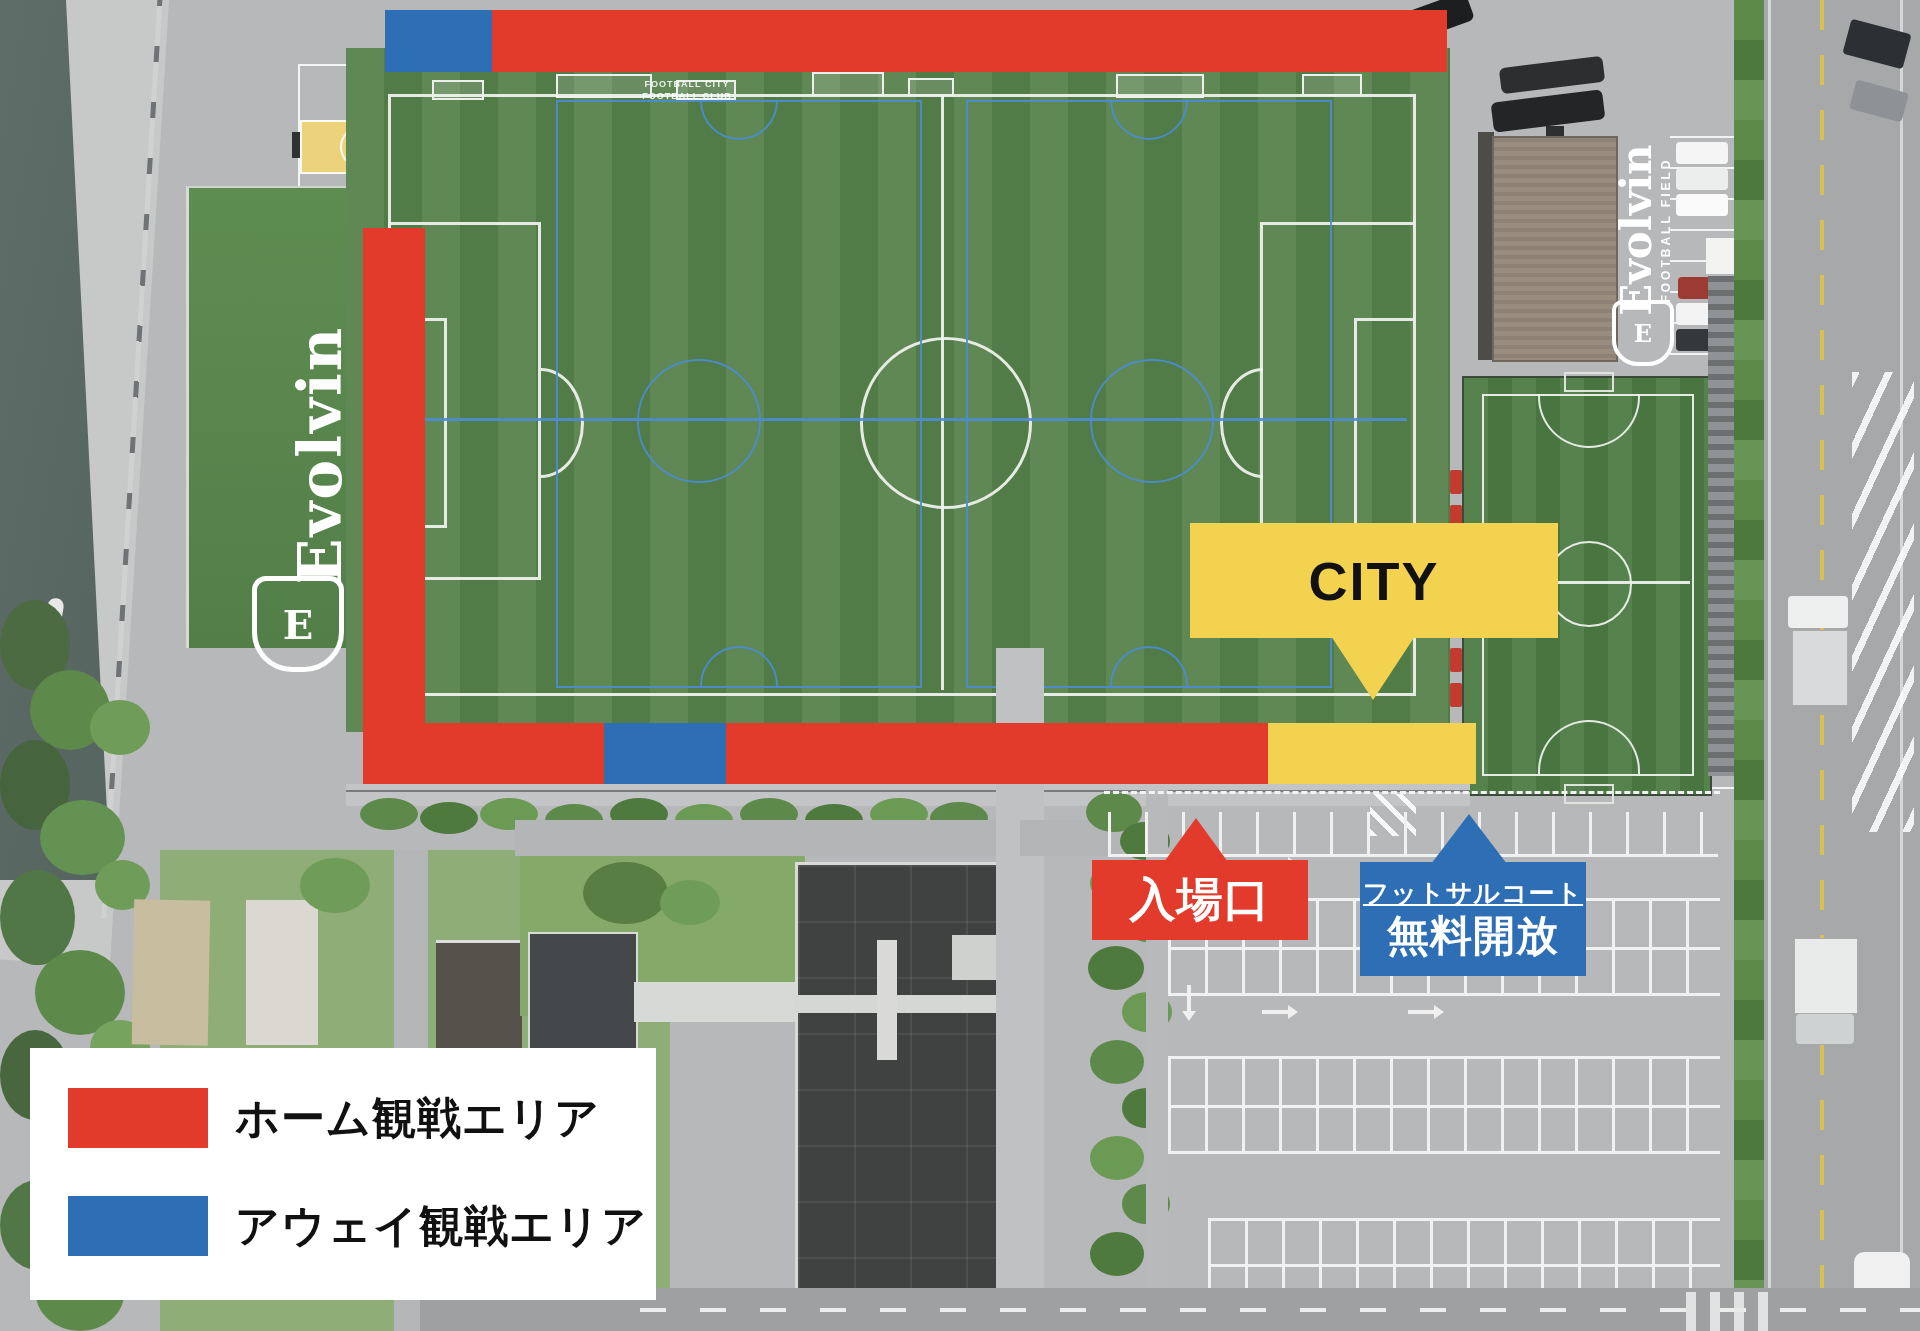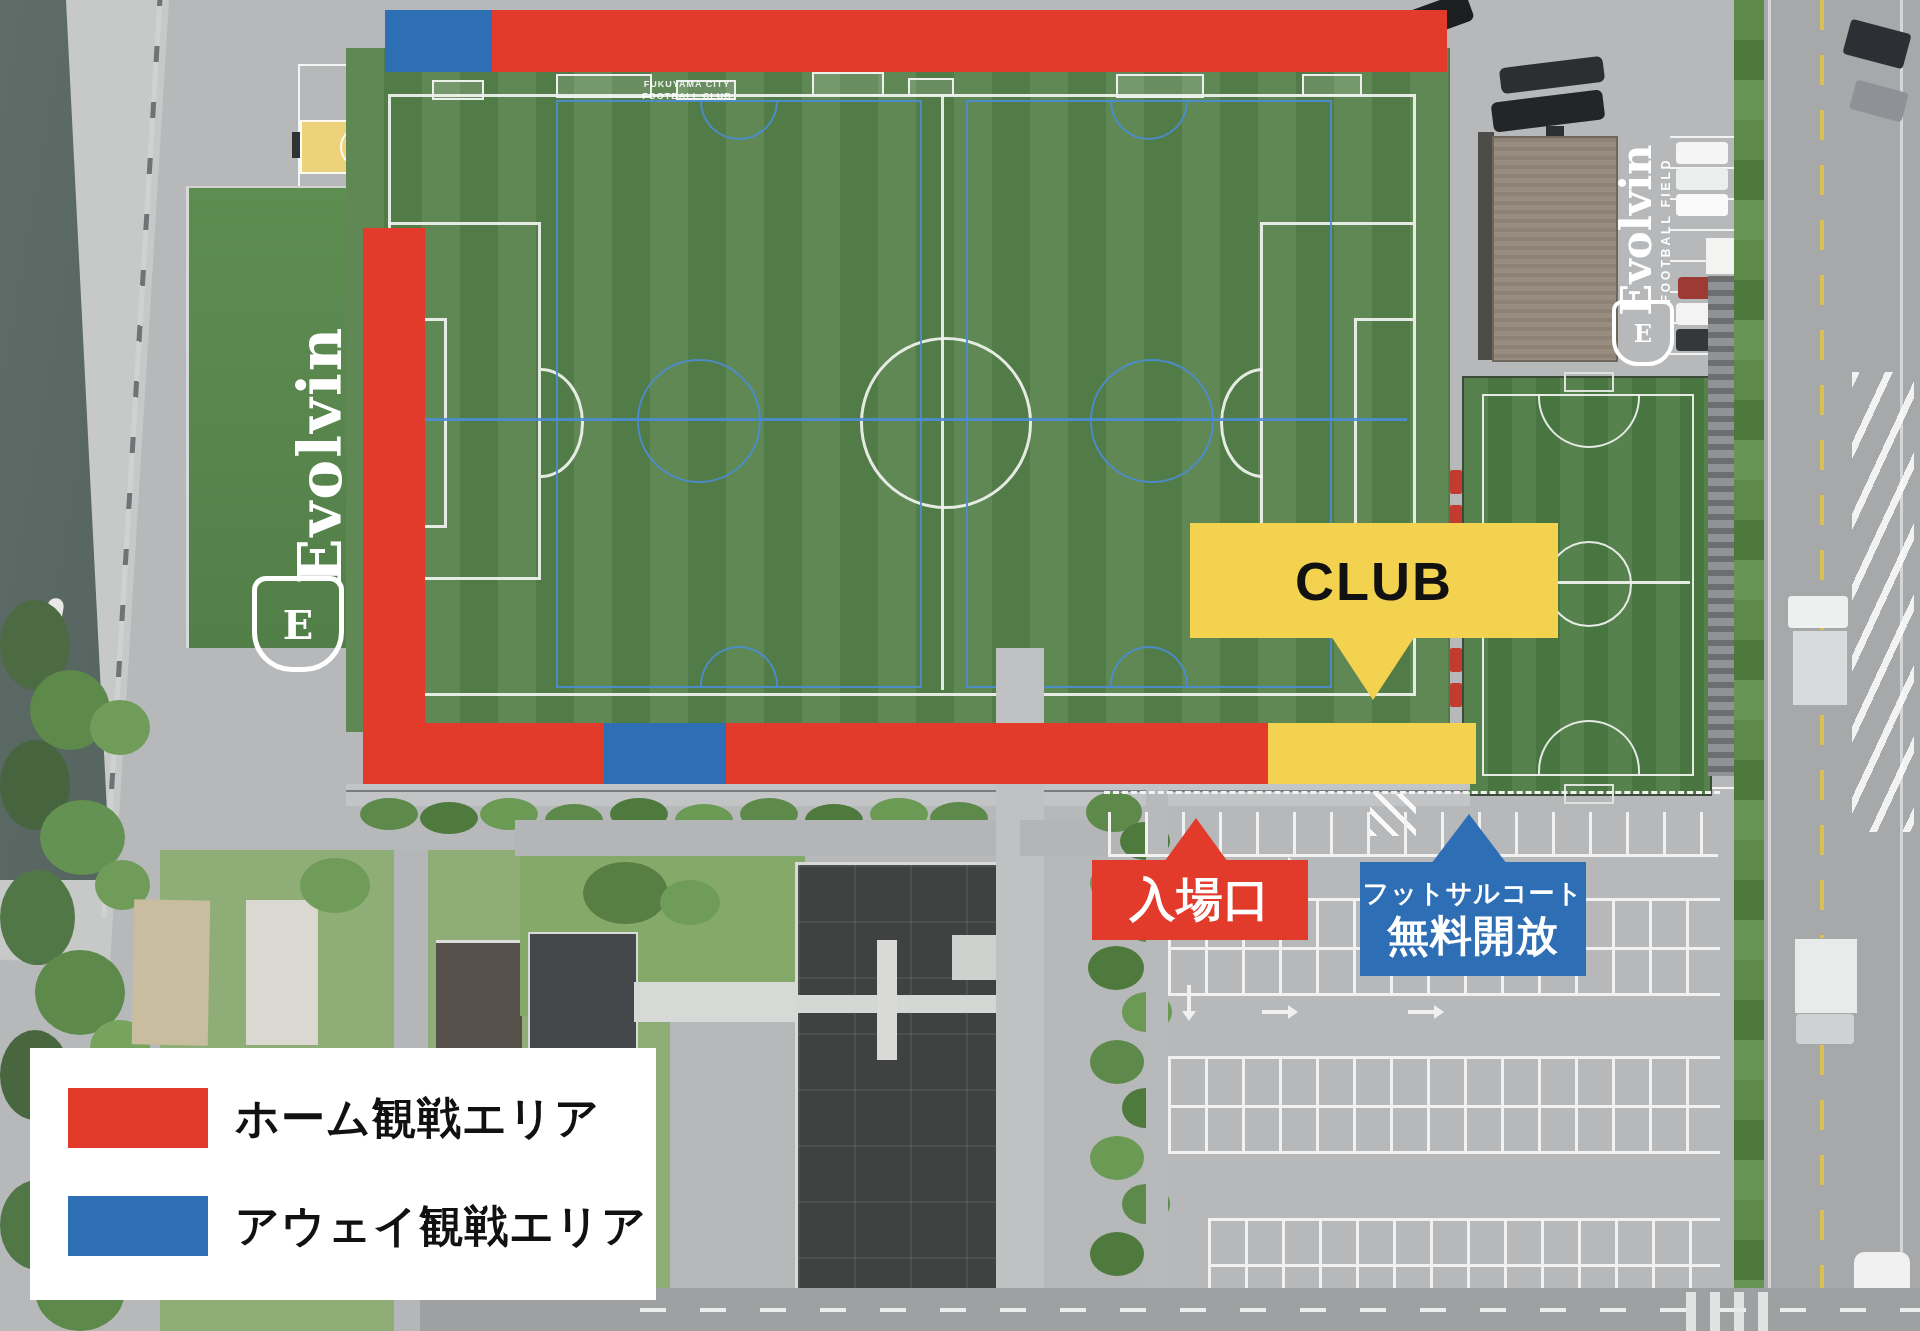--- a/index.html
+++ b/index.html
@@ -87,21 +87,21 @@
 
   <div class="mg" style="left:432px;top:80px;width:48px;height:16px;"></div>
   <div class="mg" style="left:556px;top:74px;width:92px;height:20px;"></div>
   <div class="mg" style="left:676px;top:80px;width:56px;height:16px;"></div>
   <div class="mg" style="left:812px;top:72px;width:68px;height:20px;"></div>
   <div class="mg" style="left:908px;top:78px;width:42px;height:14px;"></div>
   <div class="mg" style="left:1116px;top:74px;width:84px;height:20px;"></div>
   <div class="mg" style="left:1302px;top:74px;width:56px;height:18px;"></div>
 
   <div class="abs" style="left:612px;top:78px;width:150px;text-align:center;color:rgba(255,255,255,.88);font-size:9px;font-weight:bold;letter-spacing:1px;line-height:12px;">
-    <span style="display:block;">FUKUYAMA CITY</span>
+    <span style="display:block;">FOOTBALL CITY</span>
     <span style="display:block;">FOOTBALL CLUB</span>
   </div>
 
   <div class="abs" style="left:1478px;top:132px;width:16px;height:228px;background:#4e4c49;"></div>
   <div class="abs" style="left:1492px;top:136px;width:122px;height:222px;background-color:#998d7f;background-image:repeating-linear-gradient(180deg,rgba(0,0,0,.08) 0 4px,transparent 4px 9px);border:2px solid #6f665c;"></div>
   <div class="abs" style="left:1546px;top:126px;width:18px;height:10px;background:#2e2f30;"></div>
   <div class="car" style="left:1492px;top:96px;width:112px;height:30px;background:#232526;border-radius:6px;transform:rotate(-7deg);"></div>
   <div class="car" style="left:1500px;top:62px;width:104px;height:26px;background:#2c2e30;border-radius:6px;transform:rotate(-7deg);"></div>
   <div class="car" style="left:1402px;top:2px;width:70px;height:30px;background:#1c1e20;border-radius:6px;transform:rotate(-20deg);"></div>
 
@@ -220,32 +220,32 @@
   <div class="abs" style="left:1686px;top:1292px;width:84px;height:39px;background:repeating-linear-gradient(90deg,rgba(232,233,233,.9) 0 10px,transparent 10px 24px);"></div>
 
   <div class="bar" style="left:385px;top:10px;width:107px;height:62px;background:var(--away-blue);"></div>
   <div class="bar" style="left:492px;top:10px;width:955px;height:62px;background:var(--home-red);"></div>
   <div class="bar" style="left:363px;top:228px;width:62px;height:556px;background:var(--home-red);"></div>
   <div class="bar" style="left:425px;top:723px;width:843px;height:61px;background:var(--home-red);"></div>
   <div class="bar" style="left:604px;top:723px;width:122px;height:61px;background:var(--away-blue);"></div>
   <div class="bar" style="left:1268px;top:723px;width:208px;height:61px;background:var(--support-yellow);"></div>
 
   <div class="callout" style="left:1190px;top:523px;width:368px;height:115px;background:var(--support-yellow);color:#111;">
-    <span style="font-size:54px;font-weight:900;line-height:58px;letter-spacing:2px;">CLUB</span>
+    <span style="font-size:54px;font-weight:900;line-height:58px;letter-spacing:2px;">CITY</span>
   </div>
   <div class="tri" style="left:1331px;top:636px;border-left:42px solid transparent;border-right:42px solid transparent;border-top:64px solid var(--support-yellow);"></div>
 
   <div class="tri" style="left:1164px;top:818px;border-left:32px solid transparent;border-right:32px solid transparent;border-bottom:44px solid var(--home-red);"></div>
   <div class="callout" style="left:1092px;top:860px;width:216px;height:80px;background:var(--home-red);color:#fff;">
     <span class="jp" style="font-size:46px;">入場口</span>
   </div>
 
   <div class="tri" style="left:1431px;top:814px;border-left:38px solid transparent;border-right:38px solid transparent;border-bottom:50px solid var(--away-blue);"></div>
   <div class="callout" style="left:1360px;top:862px;width:226px;height:114px;background:var(--away-blue);color:#fff;">
-    <span class="jp" style="font-size:26px;line-height:34px;">フットサルコート</span>
+    <span class="jp" style="font-size:26px;line-height:34px;text-decoration:underline;">フットサルコート</span>
     <span class="jp" style="font-size:42px;line-height:52px;">無料開放</span>
   </div>
 
   <div class="abs" style="left:30px;top:1048px;width:626px;height:252px;background:#fff;z-index:70;">
     <div class="abs" style="left:0;top:126px;width:626px;height:126px;">
       <div class="abs" style="left:38px;top:22px;width:140px;height:60px;background:var(--away-blue);"></div>
       <div class="abs jp" style="left:205px;top:22px;height:60px;line-height:60px;color:#111;font-size:44px;">アウェイ観戦エリア</div>
     </div>
     <div class="abs" style="left:0;top:0;width:626px;height:126px;">
       <div class="abs" style="left:38px;top:40px;width:140px;height:60px;background:var(--home-red);"></div>

